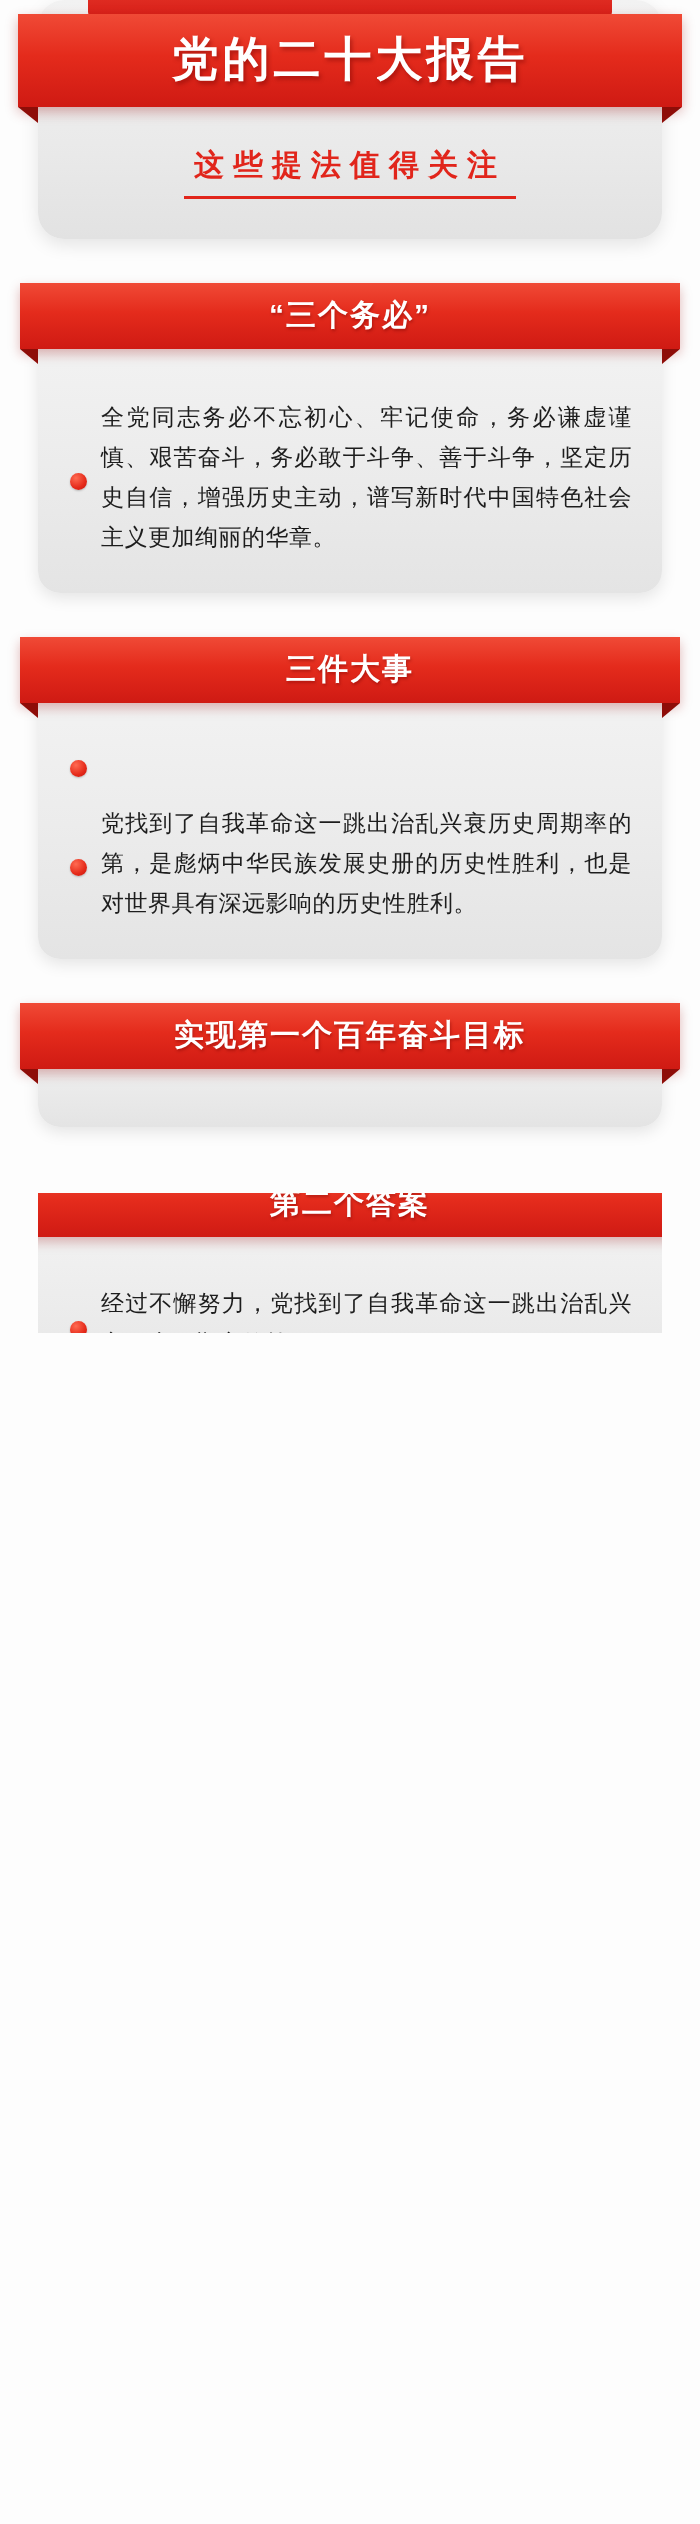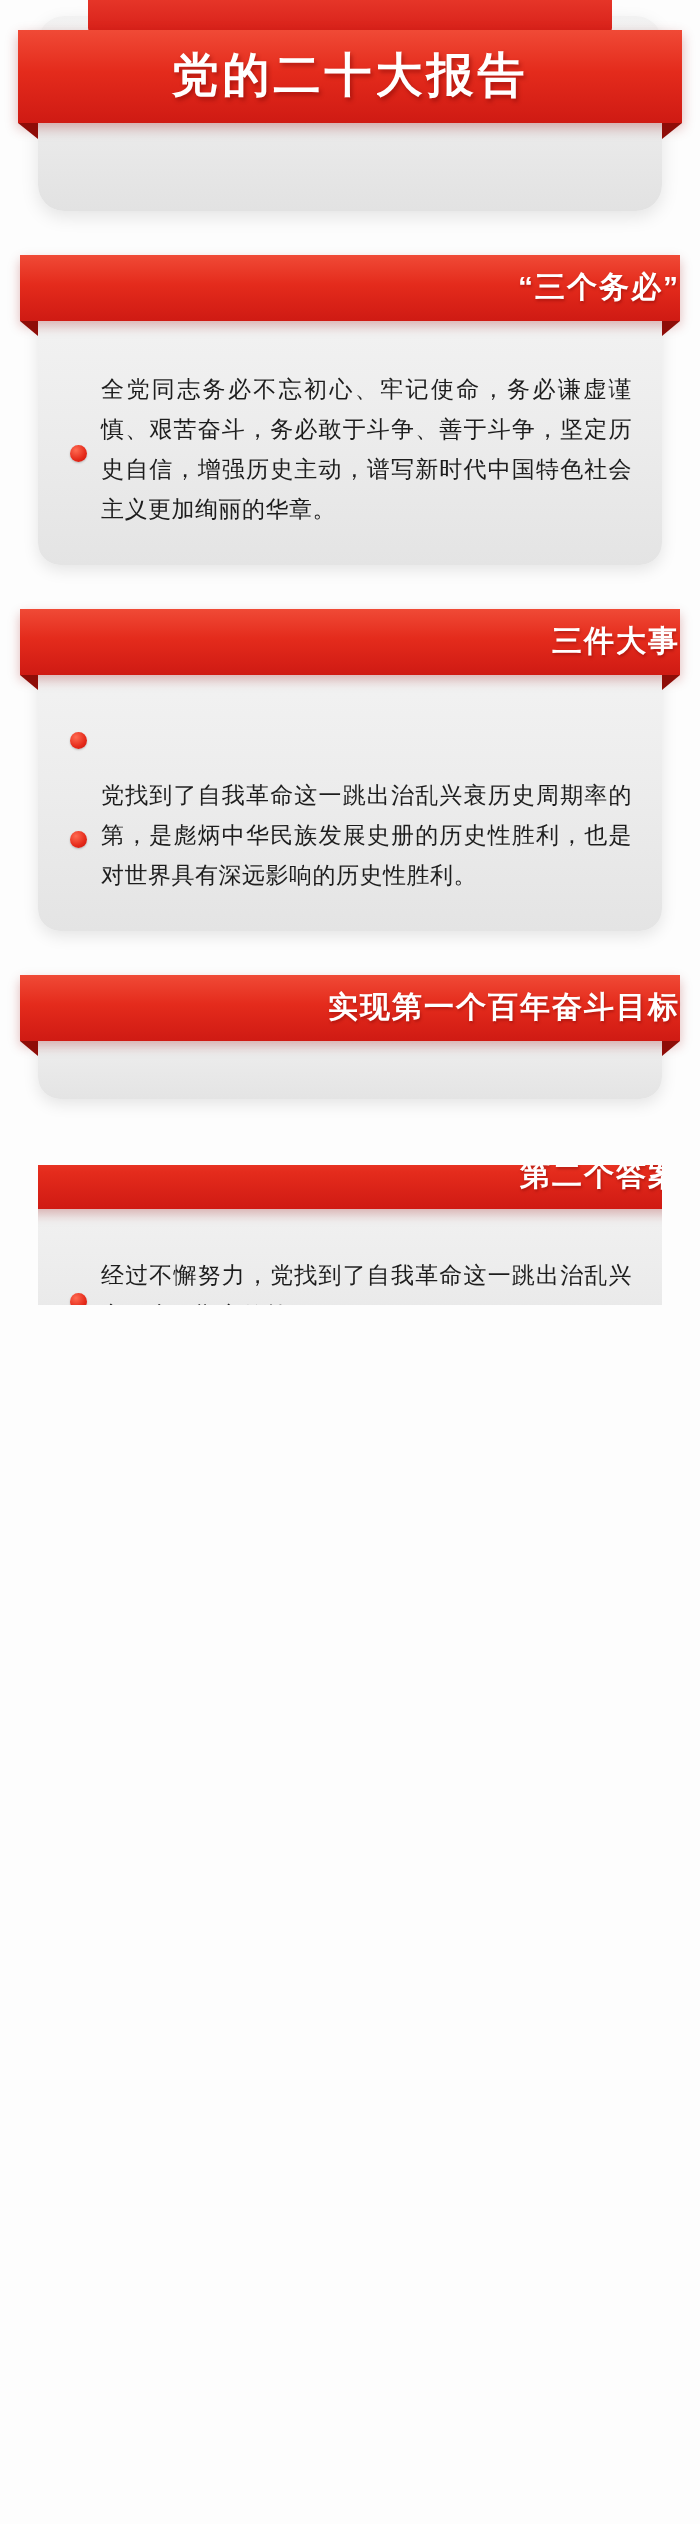--- a/index.html
+++ b/index.html
@@ -33,21 +33,21 @@
   }
   .hero-topstrip {
     position: absolute;
     top: -22px; left: 50px; right: 50px;
     height: 40px;
     background: linear-gradient(180deg,#e8392b 0%, #d71f18 100%);
     border-radius: 6px;
   }
   .hero-banner {
     position: relative;
-    margin: 16px -20px;
+    margin: 0 -20px;
     top: 14px;
     background: linear-gradient(180deg,#f04a36 0%, #e42b1c 45%, #cf1a13 100%);
     box-shadow: 0 5px 12px rgba(150,0,0,0.30);
     padding: 14px 0 16px 0;
     text-align: center;
   }
   .hero-banner:before, .hero-banner:after {
     content: "";
     position: absolute;
     bottom: -16px;
@@ -88,21 +88,21 @@
     border-radius: 22px;
     box-shadow: 0 5px 16px rgba(0,0,0,0.10);
     padding: 66px 30px 36px 30px;
   }
   .ribbon {
     position: absolute;
     top: -22px; left: -18px; right: -18px;
     background: linear-gradient(180deg,#f04a36 0%, #e42b1c 45%, #cf1a13 100%);
     box-shadow: 0 5px 11px rgba(150,0,0,0.28);
     padding: 12px 0 13px 0;
-    text-align: right;
+    text-align: center;
     z-index: 2;
   }
   .ribbon:before, .ribbon:after {
     content: "";
     position: absolute;
     bottom: -15px;
     width: 18px; height: 15px;
     background: #8e0d08;
   }
   .ribbon:before { left: 0; clip-path: polygon(0 0, 100% 0, 100% 100%); }
@@ -143,20 +143,23 @@
 </style>
 </head>
 <body>
 
 <div class="hero">
   <div class="hero-plate">
     <div class="hero-topstrip"></div>
     <div class="hero-banner">
       <div class="hero-title">党的二十大报告</div>
     </div>
+    <div class="hero-sub-wrap">
+      <span class="hero-sub">这些提法值得关注</span>
+    </div>
   </div>
 </div>
 
 <div class="section">
   <div class="card">
     <div class="ribbon">
       <div class="ribbon-text">“三个务必”</div>
     </div>
     <div class="bullet-row">
       <span class="dot"></span>

